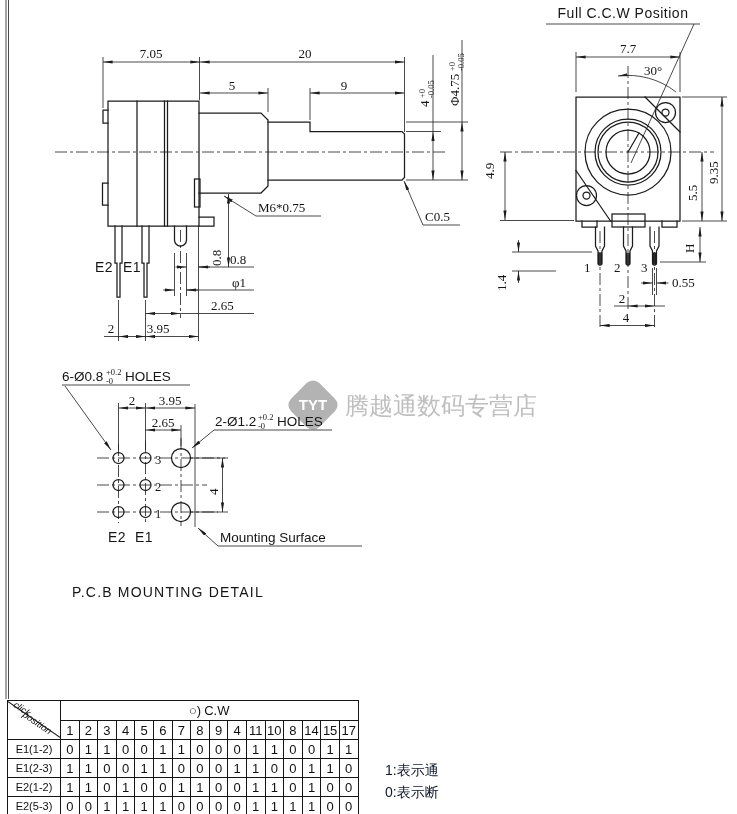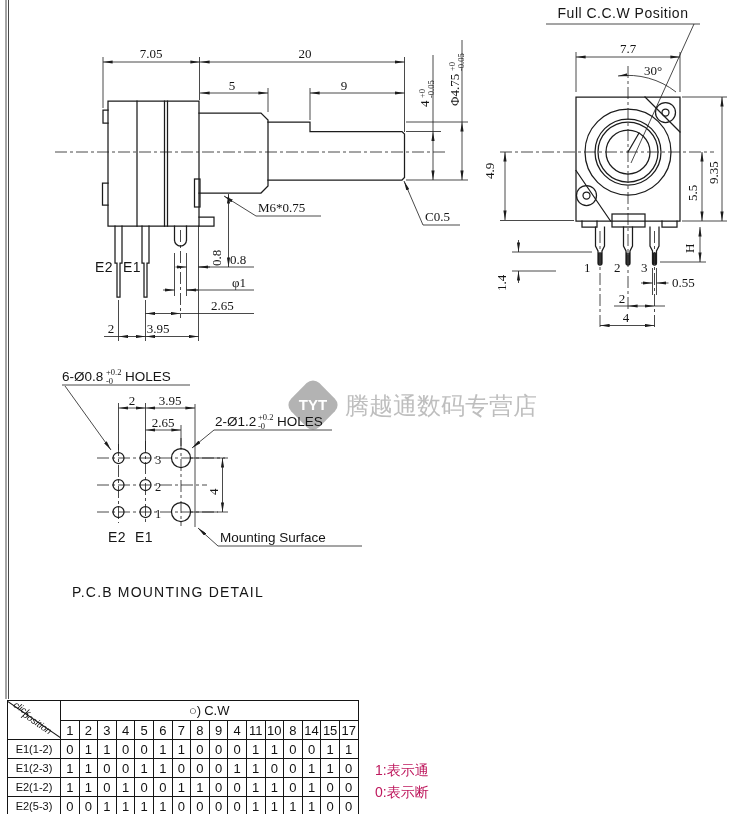--- a/index.html
+++ b/index.html
@@ -26,21 +26,21 @@
                font:13px "Liberation Sans",sans-serif;color:#111;height:18px;overflow:hidden;}
   #truth-table td.corner{position:relative;width:52px;}
   #truth-table td.cw{height:19px;}
   #truth-table td.rowl{font-size:11px;}
   .cwwrap{display:flex;align-items:center;justify-content:center;gap:3px;}
   .diag{position:absolute;left:0;top:0;width:65px;border-top:1px solid #151515;
         transform:rotate(34.5deg);transform-origin:0 0;}
   .ck,.pos{position:absolute;font:italic 9.5px "Liberation Sans",sans-serif;transform:rotate(34.5deg);white-space:nowrap;}
   .ck{left:5px;top:2px;}
   .pos{left:13px;top:16px;}
-  #notes{position:absolute;left:375px;top:759px;font:14px "Liberation Sans",sans-serif;color:#be185d;line-height:22px;}
+  #notes{position:absolute;left:385px;top:759px;font:14px "Liberation Sans",sans-serif;color:#0f172a;line-height:22px;}
 </style>
 </head>
 <body>
 
 <div id="canvas">
 <svg width="737" height="814" viewBox="0 0 737 814">
   <defs>
     <marker id="ae" viewBox="0 0 12 4" refX="12" refY="2" markerWidth="12" markerHeight="4" orient="auto">
           <path d="M0,0 L12,2 L0,4 z" fill="#1c1c1c"></path>
         </marker>

